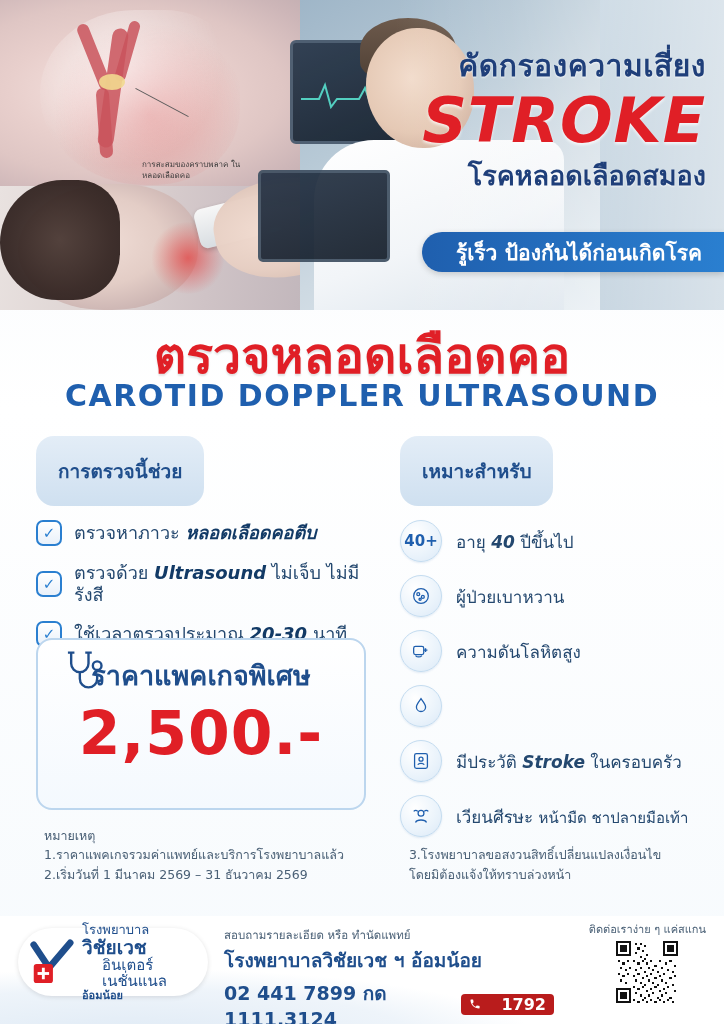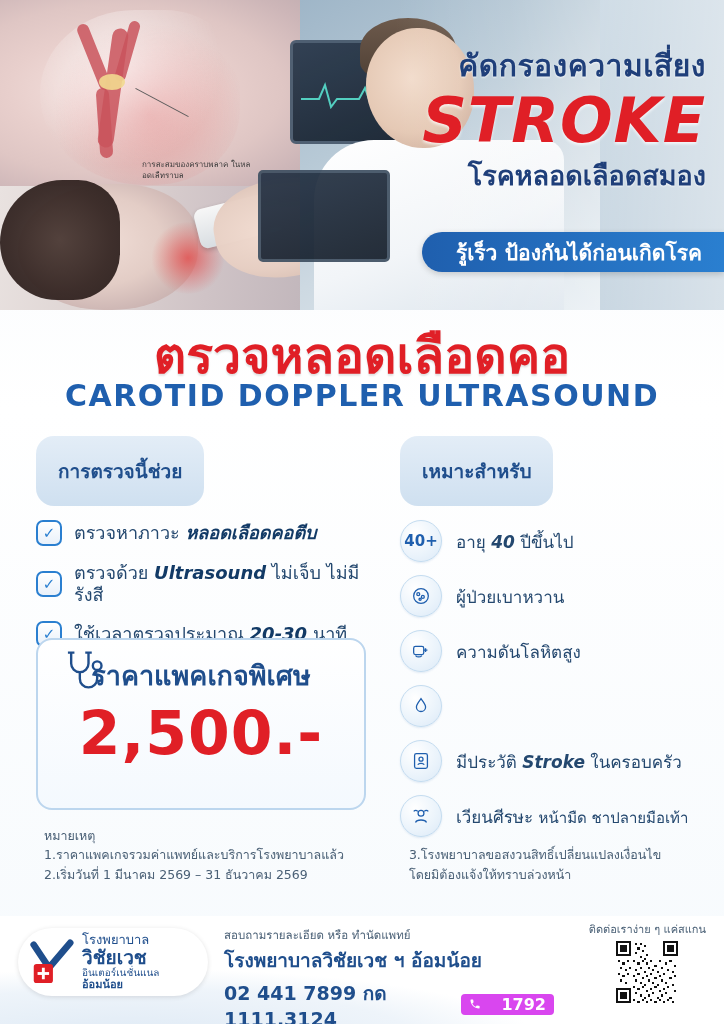--- a/index.html
+++ b/index.html
@@ -239,29 +239,29 @@
   .logo-box {
     position:absolute; left:18px; top:12px; width:190px; height:68px;
     background:#ffffff; border-radius:34px;
     box-shadow: 0 1px 5px rgba(0,0,0,.12);
     display:flex; align-items:center; gap:8px; padding:0 10px;
   }
   .logo-mark { width:46px; height:46px; position:relative; flex:0 0 46px; }
   .logo-text { line-height:1.08; }
   .lt1 { font-size:13px; color:#1f4e8c; font-weight:400; }
   .lt2 { font-size:19px; color:#1f4e8c; font-weight:700; }
-  .lt3 { font-size:10px; color:#1f4e8c; }
+  .lt3 { font-size:15px; color:#1f4e8c;margin-left:20px; }
   .lt4 { font-size:11px; color:#1f4e8c; font-weight:700; }
 
   .contact { position:absolute; left:224px; top:10px; width:330px; }
   .c-small { font-size:11.5px; color:#4a6076; }
   .c-name  { font-size:19px; color:#1f4e8c; font-weight:700; margin-top:1px; }
   .c-phone { font-size:19px; color:#1f4e8c; font-weight:700; margin-top:3px; display:flex; align-items:center; gap:6px; }
   .c-1792 {
-    background:#d946ef; color:#fff; font-weight:700; font-size:16px;
+    background:#b91c1c; color:#fff; font-weight:700; font-size:16px;
     padding:1px 8px; border-radius:4px; display:inline-flex; align-items:center; gap:20px;
   }
   .qr-wrap { position:absolute; right:18px; top:4px; text-align:center; }
   .qr-label { font-size:11px; color:#4a6076; margin-bottom:3px; }
   .qr { width:62px; height:62px; background:#ffffff; }
 </style>
 </head>
 <body>
 
 <div class="poster">
@@ -270,21 +270,21 @@
 
     <div class="hero-photo-left">
       <div class="vessel"></div>
       <div class="vessel-branch v2"></div>
       <div class="vessel-branch v3"></div>
       <div class="vessel-branch v1"></div>
       <div class="vessel-branch v4"></div>
       <div class="plaque"></div>
     </div>
     <div class="callout-line"></div>
-    <div class="callout-text">การสะสมของคราบพลาค ในหลอดเลืทราบล</div>
+    <div class="callout-text">การสะสมของคราบพลาค ในหลอดเลือดคอ</div>
 
     <div class="hero-photo-woman">
       <div class="woman-face"></div>
       <div class="woman-hair"></div>
       <div class="neck-glow"></div>
     </div>
     <div class="probe"></div>
     <div class="probe-cable"></div>
     <div class="hand"></div>
 

